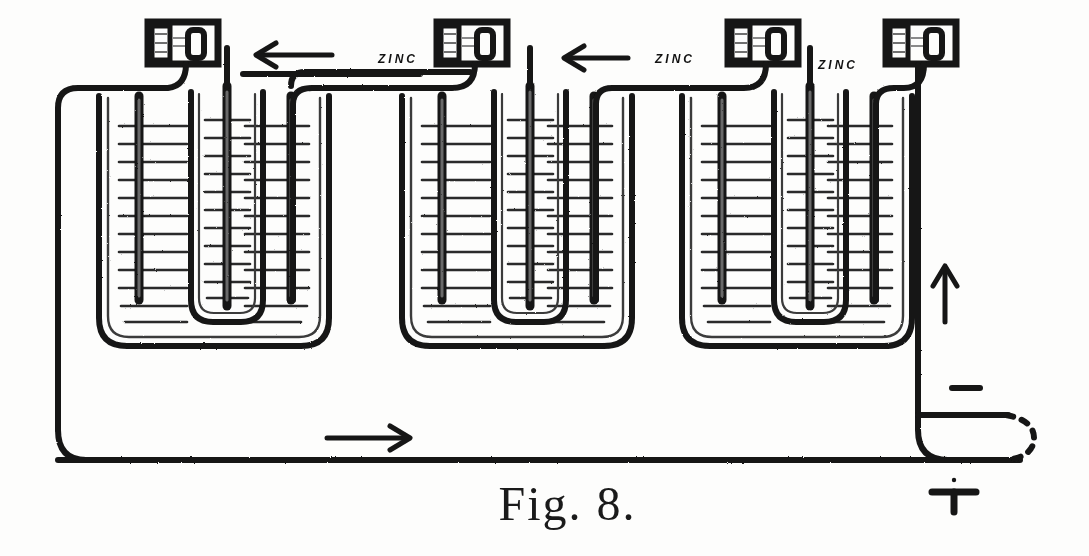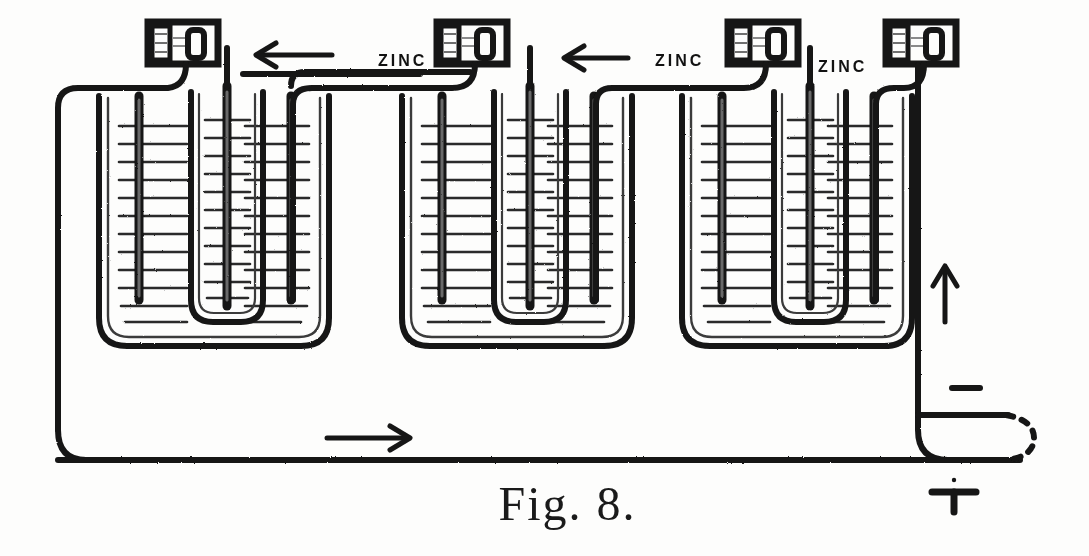--- a/index.html
+++ b/index.html
@@ -18,22 +18,22 @@
     position:absolute;left:0;top:476px;width:1089px;
     text-align:center;
     font-family:"Liberation Serif", serif;
     font-size:48px;letter-spacing:2px;color:#1a1a1a;
     user-select:none;
     padding-left:23px;
   }
   .zinc-label{
     position:absolute;
     font-family:"Liberation Sans", sans-serif;
-    font-size:16px;font-weight:700;letter-spacing:3px;
-    color:#121212;user-select:none;white-space:nowrap;
+    font-size:12px;font-weight:700;letter-spacing:3px;
+    color:#121212;user-select:none;white-space:nowrap;font-style:italic;
   }
   #zinc-1{left:378px;top:52px;}
   #zinc-2{left:655px;top:52px;}
   #zinc-3{left:818px;top:58px;}
 </style>
 </head>
 <body>
 
 <div id="figure-root">
 

